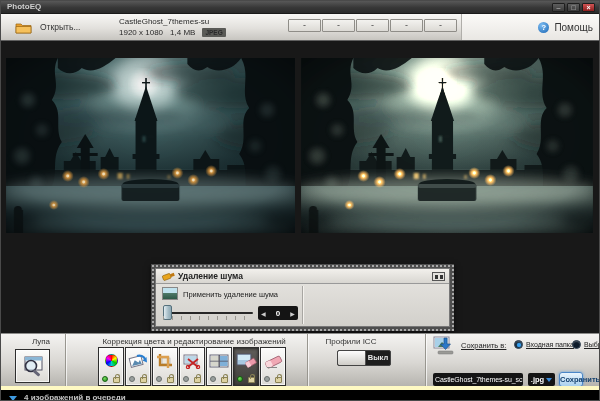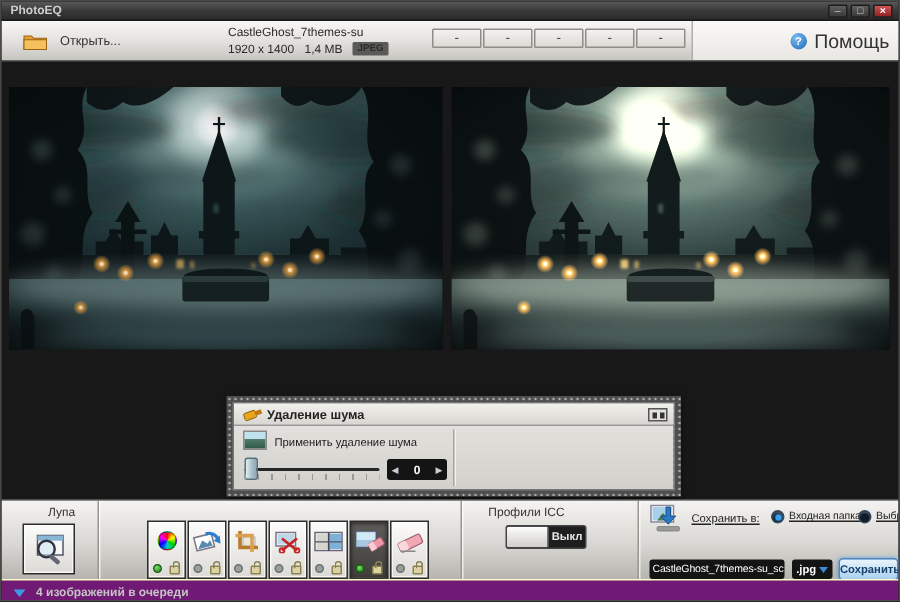--- a/index.html
+++ b/index.html
@@ -14,35 +14,35 @@
   .winbtns{position:absolute;right:4px;top:2px;display:flex;gap:2px;}
   .winbtn{width:13px;height:9px;font-size:7px;line-height:8px;text-align:center;color:#ccc;
     background:linear-gradient(#5e5e5e,#3a3a3a);border:1px solid #1e1e1e;border-radius:1px;}
   .winbtn.close{background:linear-gradient(#d25454,#8e1f1f);color:#fff;font-weight:bold;}
 
   
   .toolbar{position:absolute;left:0;top:13px;width:100%;height:27px;
     background:linear-gradient(#f8f7f5,#e2e0dc 55%,#c7c5c0);border-bottom:1px solid #5f5f5f;}
   .open-btn{position:absolute;left:8px;top:2px;height:22px;display:flex;align-items:center;gap:8px;padding-left:6px;}
   .open-btn span{font-size:8.5px;color:#333;}
-  .fileinfo{position:absolute;left:118px;top:3px;margin-left:33px;}
+  .fileinfo{position:absolute;left:118px;top:3px;}
   .fileinfo .fname{font-size:8px;color:#2a2a2a;}
   .fileinfo .meta{display:flex;gap:7px;align-items:center;margin-top:2px;}
   .fileinfo .meta span{font-size:8px;color:#2a2a2a;}
   .badge{background:#5a5a56;color:#eee;font-size:6.5px !important;font-weight:bold;
     padding:0 3px;border-radius:1px;line-height:9px;height:9px;}
   .presets{position:absolute;left:287px;top:5px;display:flex;gap:1px;}
   .preset{width:33px;height:13px;font-size:9px;line-height:11px;text-align:center;color:#444;
     background:linear-gradient(#f3f2ef,#dcdad5);border:1px solid #8f8d88;border-radius:1px;}
   .help-zone{position:absolute;right:0;top:0;width:138px;height:100%;
     background:linear-gradient(#fbfaf8,#e9e7e3);border-left:1px solid #b0aeaa;
     display:flex;align-items:center;justify-content:flex-end;gap:5px;padding-right:6px;}
   .help-icon{width:11px;height:11px;border-radius:50%;background:radial-gradient(circle at 35% 30%,#7cbcf2,#1a66b4);
     color:#fff;font-size:7.5px;font-weight:bold;text-align:center;line-height:11px;}
-  .help-zone span{font-size:13px;color:#333;}
+  .help-zone span{font-size:10px;color:#333;}
 
   
   .preview{position:absolute;top:57px;height:175px;background:#000;}
   .preview svg{width:100%;height:100%;display:block;}
   .preview.before{left:5px;width:289px;}
   .preview.after{left:300px;width:292px;filter:brightness(1.32) contrast(1.03) sepia(.3) saturate(1.1);}
 
   
   .noise-panel{position:absolute;left:150px;top:263px;width:303px;height:67px;padding:4px;
     background-color:#4e4e4e;background-image:radial-gradient(circle,#aaa .8px,transparent 1.1px);background-size:4px 4px;
@@ -100,27 +100,27 @@
   .radio{position:absolute;top:6px;width:9px;height:9px;border-radius:50%;background:#0d1b2a;
     border:1px solid #3a4a5a;box-shadow:inset 0 1px 1px rgba(255,255,255,.25);}
   .radio.sel::after{content:'';display:block;width:4px;height:4px;margin:1.8px auto;border-radius:50%;
     background:#35a0f0;box-shadow:0 0 2px #58b4ff;}
   .dfield{position:absolute;background:#141414;border-radius:2px;color:#fff;overflow:hidden;white-space:nowrap;}
   .path-field{left:432px;top:23px;width:160px;height:13px;font-size:7.5px;line-height:13px;padding:0 4px;}
   .name-field{left:432px;top:39px;width:90px;height:13px;font-size:7px;line-height:13px;padding:0 2px;letter-spacing:-.1px;}
   .fmt-dd{left:527px;top:39px;width:27px;height:13px;display:flex;align-items:center;justify-content:center;gap:2px;
     font-size:7.5px;font-weight:bold;}
   .dd-arrow{width:0;height:0;border-left:3.5px solid transparent;border-right:3.5px solid transparent;border-top:4px solid #3a8ad8;}
-  .save-btn{position:absolute;left:558px;top:38px;width:40px;height:15px;border-radius:3px;
+  .save-btn{position:absolute;left:558px;top:38px;width:24px;height:15px;border-radius:3px;
     background:linear-gradient(#eaf5fd,#aad0ee);border:1px solid #4a86c8;box-shadow:0 0 3px rgba(90,160,230,.9);
     font-size:7.5px;font-weight:bold;color:#14406e;text-align:center;line-height:13px;}
   .pfolder{position:absolute;right:3px;top:2px;}
 
   
-  .statusbar{position:absolute;left:0;top:385px;width:100%;height:16px;background:#701a75;border-top:1px solid #fef9c3;}
+  .statusbar{position:absolute;left:0;top:385px;width:100%;height:16px;background:#000000;border-top:4px solid #fef9c3;}
   .tri{position:absolute;left:8px;top:6px;width:0;height:0;
     border-left:4px solid transparent;border-right:4px solid transparent;border-top:5px solid #3e9ae0;}
   .statusbar span{position:absolute;left:23px;top:3px;font-size:8px;font-weight:bold;color:#c4c4c4;}
 </style>
 </head>
 <body>
 
 <div class="app">
 
   <div class="titlebar">
@@ -136,21 +136,21 @@
     <div class="open-btn">
       <svg width="17" height="13" viewBox="0 0 17 13">
         <path d="M1,3 h5 l1.5,1.5 H16 v7.5 H1 Z" fill="#e8a030" stroke="#9a6410" stroke-width=".7"></path>
         <path d="M1,5.5 h15 v6.5 H1 Z" fill="#f6c15c" stroke="#9a6410" stroke-width=".7"></path>
       </svg>
       <span>Открыть...</span>
     </div>
     <div class="fileinfo">
       <div class="fname">CastleGhost_7themes-su</div>
       <div class="meta">
-        <span>1920 x 1400</span>
+        <span>1920 x 1080</span>
         <span>1,4 MB</span>
         <span class="badge">JPEG</span>
       </div>
     </div>
     <div class="presets">
       <div class="preset">-</div>
       <div class="preset">-</div>
       <div class="preset">-</div>
       <div class="preset">-</div>
       <div class="preset">-</div>
@@ -452,20 +452,21 @@
     <div class="mag-btn tool-frame">
       <svg width="24" height="24" viewBox="0 0 24 24">
         <rect x="4" y="3" width="17" height="13" fill="#f8f8f6" stroke="#556" stroke-width="1"></rect>
         <rect x="4" y="3" width="17" height="3.5" fill="#8ab6d6"></rect>
         <circle cx="10" cy="12" r="5.5" fill="rgba(205,228,242,.55)" stroke="#334" stroke-width="1.6"></circle>
         <rect x="12.8" y="15.2" width="8" height="3" rx="1.2" transform="rotate(40 13 16)" fill="#667"></rect>
       </svg>
     </div>
     <div class="bdiv" style="left:64px"></div>
 
+    <div class="sec-label" style="left:73px;width:240px">Коррекция цвета и редактирование изображений</div>
     <div class="tools-row">
       <div class="toolbtn tool-frame">
         <div class="iconzone">
             <div class="cw-wheel"></div>
           </div>
         <div class="indrow">
             <div class="dot on"></div>
             <div class="lock"></div>
           </div>
       </div>

